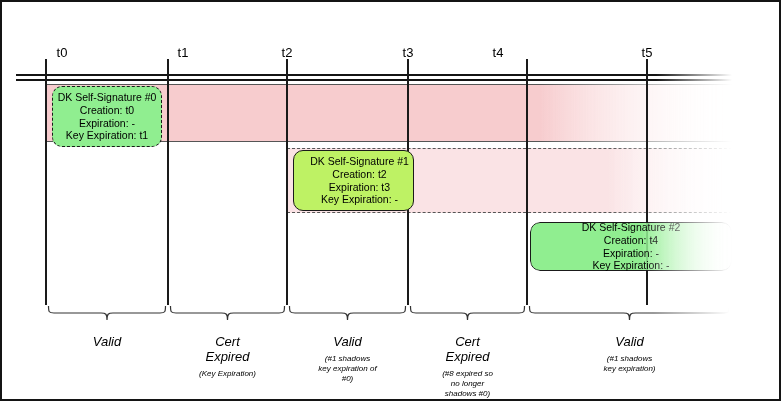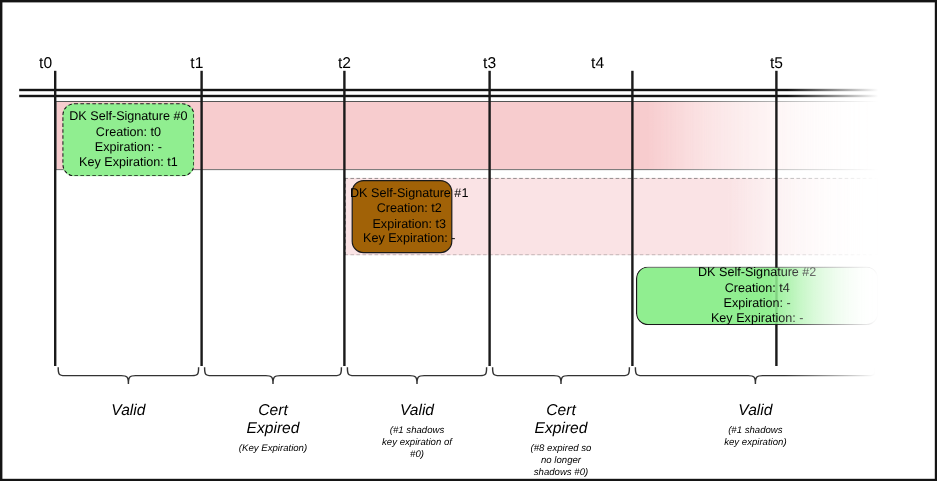--- a/index.html
+++ b/index.html
@@ -142,36 +142,36 @@
   <div id="ticklines-layer">
       <div class="tick-line" style="left: 44px; top: 57px; height: 246px;"></div>
       <div class="tick-line" style="left: 166px; top: 57px; height: 246px;"></div>
       <div class="tick-line" style="left: 285px; top: 57px; height: 246px;"></div>
       <div class="tick-line" style="left: 406px; top: 57px; height: 246px;"></div>
       <div class="tick-line" style="left: 525px; top: 57px; height: 246px;"></div>
       <div class="tick-line" style="left: 645px; top: 57px; height: 246px;"></div>
     </div>
 
   <div id="ticklabels-layer">
-      <div class="tick-label" style="left: 36px; top: 44px;">t0</div>
-      <div class="tick-label" style="left: 157px; top: 44px; padding-left: 10px;">t1</div>
+      <div class="tick-label" style="left: 60px; top: 44px;">t0</div>
+      <div class="tick-label" style="left: 176px; top: 44px; padding-left: 10px;">t1</div>
       <div class="tick-label" style="left: 285px; top: 44px;">t2</div>
       <div class="tick-label" style="left: 406px; top: 44px;">t3</div>
       <div class="tick-label" style="left: 496px; top: 44px;">t4</div>
       <div class="tick-label" style="left: 645px; top: 44px;">t5</div>
     </div>
 
   <div id="sigboxes-layer">
       <div class="sigbox sigbox-dashed" style="left: 50px; top: 84px; width: 110px; height: 61px; background: rgb(144, 238, 144);">
         <div class="sig-title">DK Self-Signature #0</div>
         <div class="sig-line">Creation: t0</div>
         <div class="sig-line">Expiration: -</div>
         <div class="sig-line">Key Expiration: t1</div>
       </div>
-      <div class="sigbox sigbox-solid" style="left: 291px; top: 148px; width: 84px; height: 61px; background: #a16207; padding-left: 18px;">
+      <div class="sigbox sigbox-solid" style="left: 291px; top: 148px; width: 121px; height: 61px; background: #bef264; padding-left: 18px;">
         <div class="sig-title">DK Self-Signature #1</div>
         <div class="sig-line">Creation: t2</div>
         <div class="sig-line">Expiration: t3</div>
         <div class="sig-line">Key Expiration: -</div>
       </div>
       <div class="sigbox sigbox-fade" style="left: 528px; top: 220px; width: 202px; height: 49px; background: linear-gradient(to right, rgb(144, 238, 144) 0%, rgb(144, 238, 144) 55%, rgba(255, 255, 255, 0) 100%); border: 1px solid rgb(26, 26, 26); mask-image: linear-gradient(to right, rgb(0, 0, 0) 0%, rgb(0, 0, 0) 55%, rgba(0, 0, 0, 0) 100%);">
         <div class="sig-title">DK Self-Signature #2</div>
         <div class="sig-line">Creation: t4</div>
         <div class="sig-line">Expiration: -</div>
         <div class="sig-line">Key Expiration: -</div>

